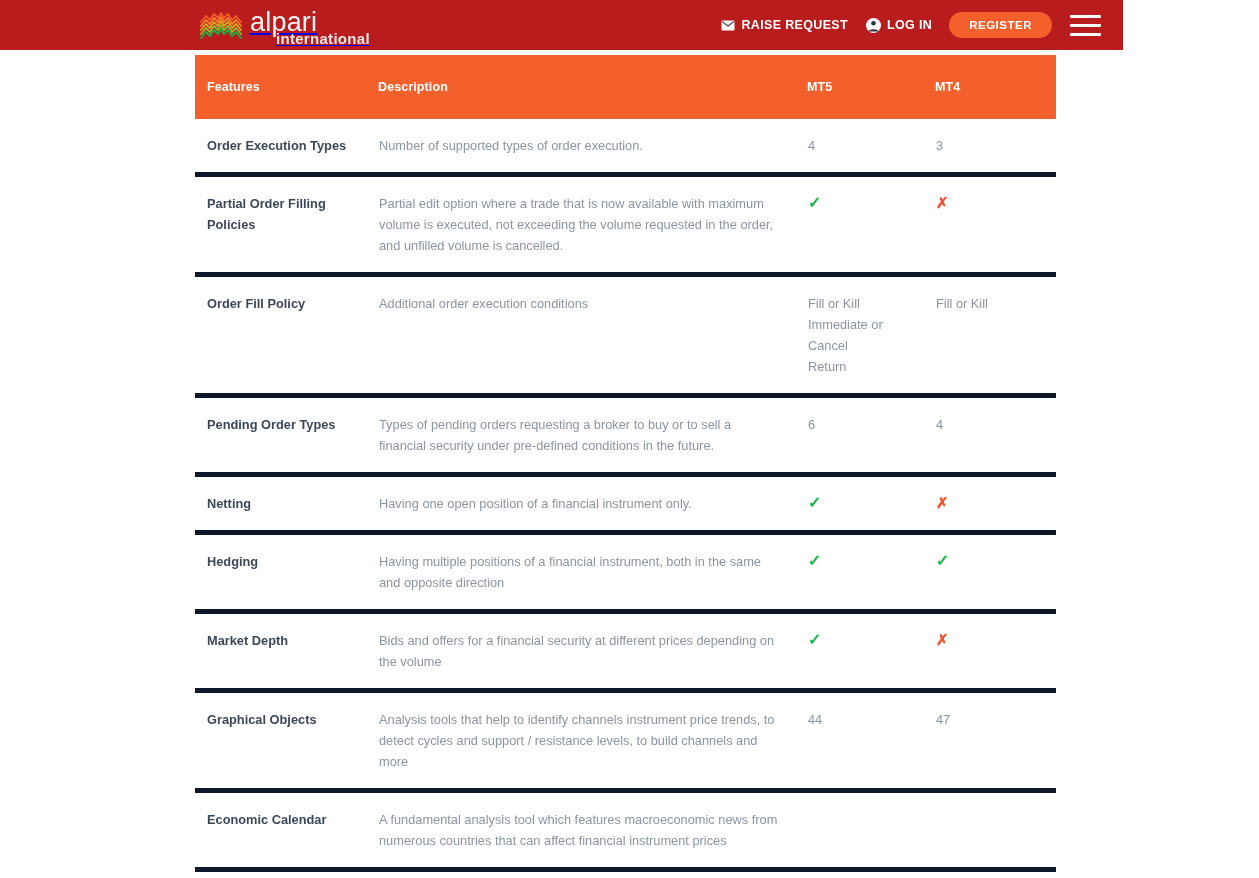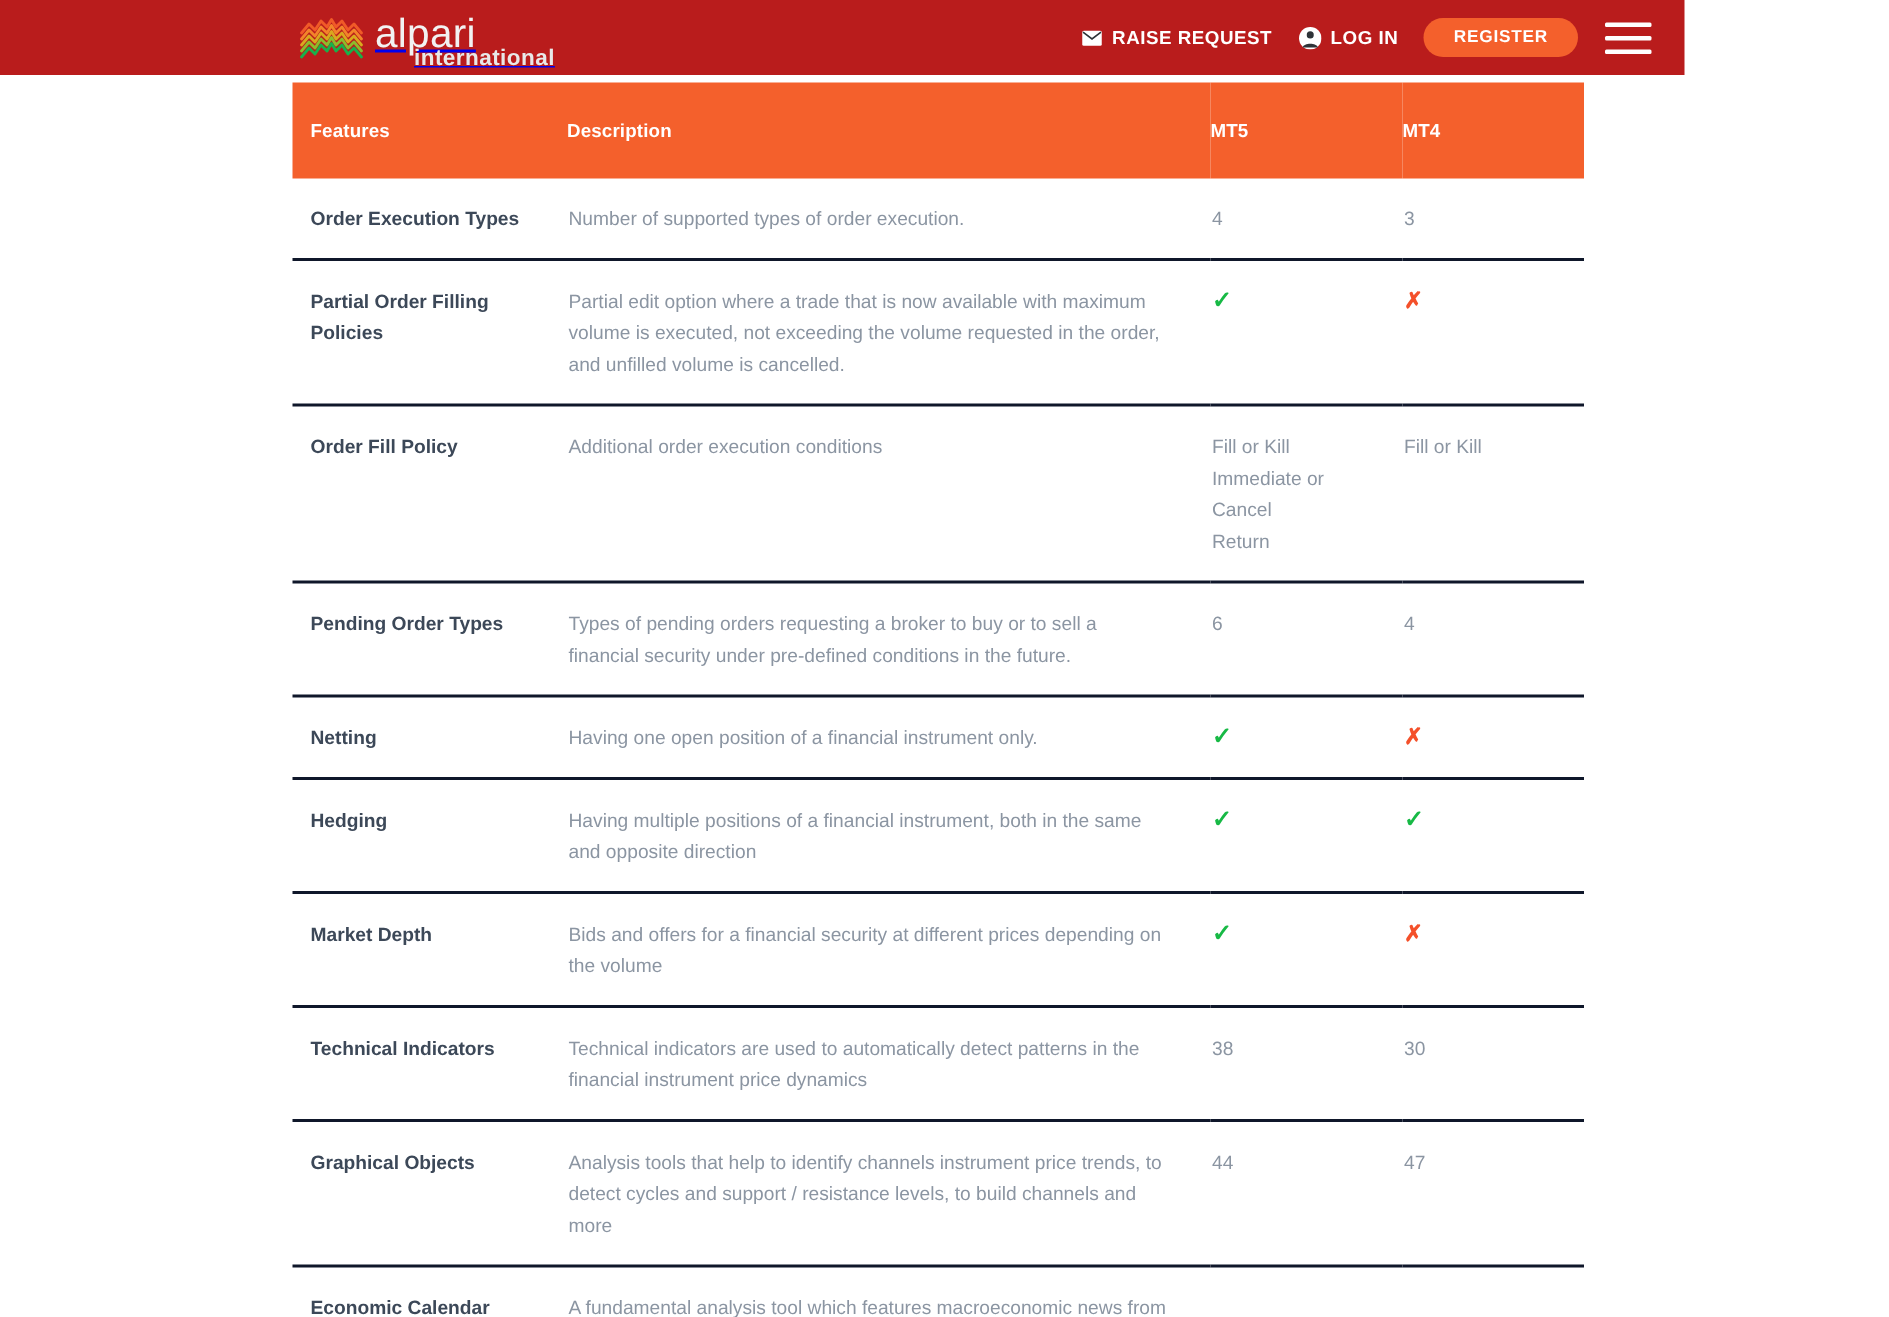--- a/index.html
+++ b/index.html
@@ -129,21 +129,21 @@
     height: 64px;
     vertical-align: middle;
     letter-spacing: 0.1px;
   }
   th.c-feature { width: 183px; padding-left: 12px !important; }
   th.c-desc    { width: 429px; padding-left: 0 !important; }
   th.c-mt5     { width: 128px; padding-left: 0 !important; }
   th.c-mt4     { width: 121px; padding-left: 0 !important; }
 
   table.cmp tbody td {
-    border-bottom: 2px solid #0f172a;
+    border-bottom: 5px solid #0f172a;
     vertical-align: top;
     padding-top: 16px;
     padding-bottom: 16px;
     font-size: 12.8px;
     line-height: 21px;
     margin-top: 28px;
   }
   td.feature {
     color: #3c4858;
     font-weight: 700;
@@ -275,26 +275,20 @@
           <td class="val mt5pad"><span class="mark-yes">✓</span></td>
           <td class="val "><span class="mark-yes">✓</span></td>
         </tr>
         <tr>
           <td class="feature">Market Depth</td>
           <td class="desc">Bids and offers for a financial security at different prices depending on the volume</td>
           <td class="val mt5pad"><span class="mark-yes">✓</span></td>
           <td class="val "><span class="mark-no">✗</span></td>
         </tr>
         <tr>
-          <td class="feature">Technical Indicators</td>
-          <td class="desc">Technical indicators are used to automatically detect patterns in the financial instrument price dynamics</td>
-          <td class="val mt5pad"><span class="val-lines"><span>38</span></span></td>
-          <td class="val "><span class="val-lines"><span>30</span></span></td>
-        </tr>
-        <tr>
           <td class="feature">Graphical Objects</td>
           <td class="desc">Analysis tools that help to identify channels instrument price trends, to detect cycles and support / resistance levels, to build channels and more</td>
           <td class="val mt5pad"><span class="val-lines"><span>44</span></span></td>
           <td class="val "><span class="val-lines"><span>47</span></span></td>
         </tr>
         <tr>
           <td class="feature">Economic Calendar</td>
           <td class="desc">A fundamental analysis tool which features macroeconomic news from numerous countries that can affect financial instrument prices</td>
           <td class="val mt5pad"></td>
           <td class="val "></td>

